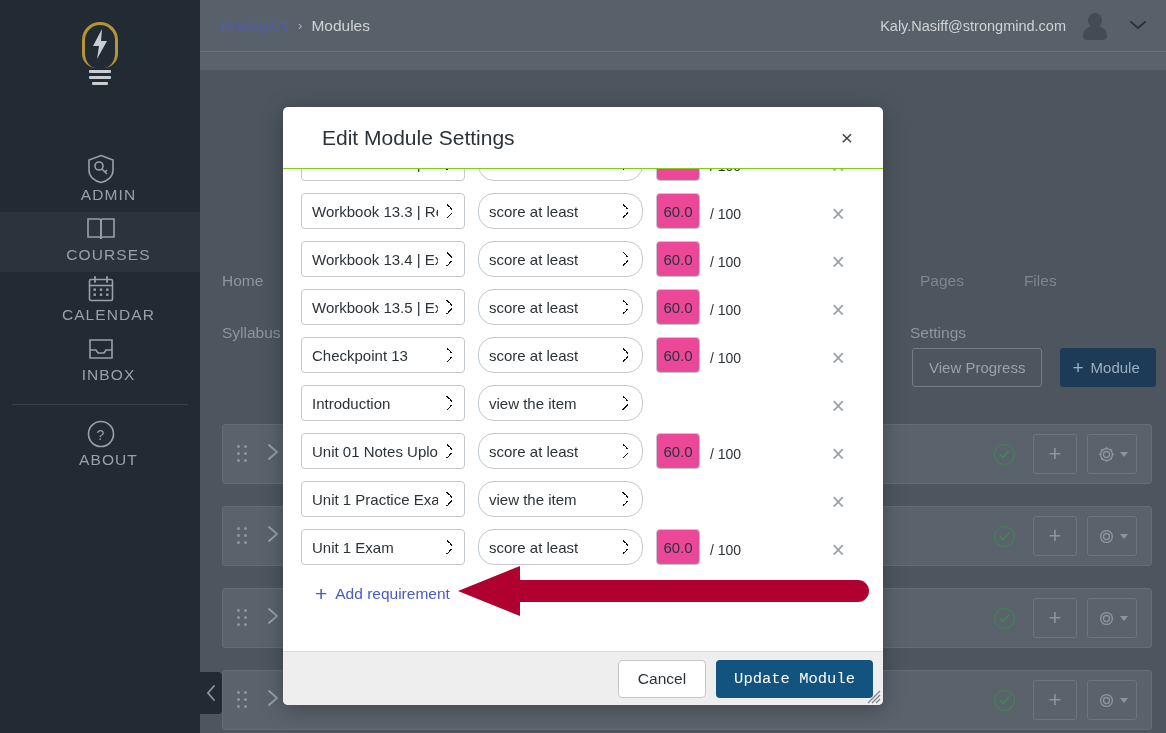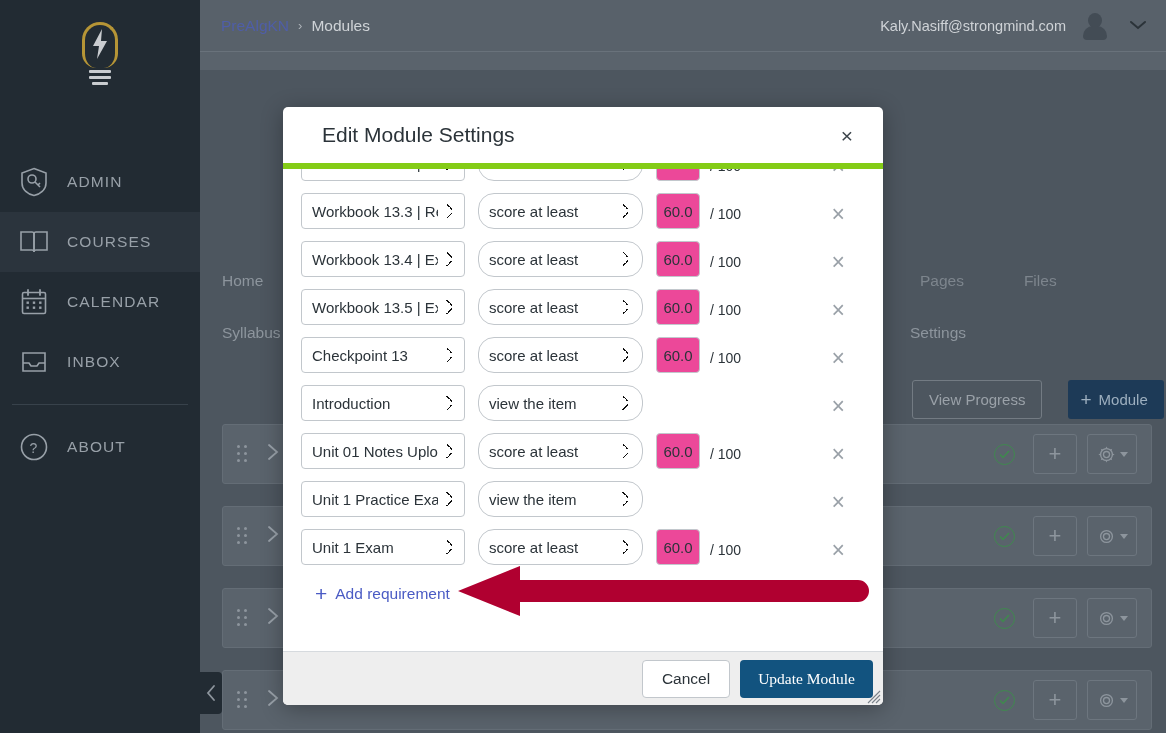--- a/index.html
+++ b/index.html
@@ -37,20 +37,21 @@
   }
   .bulb-base i:nth-child(2) { width: 22px; }
   .bulb-base i:nth-child(3) { width: 16px; margin-left: 3px; }
 
   .nav { margin-top: 40px; }
   .nav-item {
     display: flex; align-items: center;
     height: 60px; padding-left: 17px;
     color: #98a0a8; letter-spacing: 1.1px; font-size: 15.5px;
     cursor: pointer;
+    flex-direction: column;
   }
   .nav-item.active { background: #2b343d; }
   .nav-ico {
     width: 34px; height: 34px; margin-right: 16px;
     display: flex; align-items: center; justify-content: center;
     flex: 0 0 34px;
   }
   .nav-ico svg { display: block; }
   .nav-divider { height: 1px; background: #38424b; margin: 12px 12px; }
 
@@ -90,21 +91,21 @@
   .course-tabs {
     position: absolute; top: 272px; left: 222px; width: 930px;
     display: flex; align-items: center;
   }
   .ctab { font-size: 15.5px; color: #8d959d; margin-right: 60px; cursor: pointer; }
   .ctab.dim { color: #7d858d; }
   .course-tabs2 { position: absolute; top: 324px; left: 222px; display: flex; }
   .course-tabs2 .ctab { margin-right: 60px; }
   .settings-tab { position: absolute; top: 324px; left: 910px; font-size: 15.5px; color: #8d959d; cursor: pointer; }
 
-  .act-row { position: absolute; top: 380px; left: 912px; display: flex; gap: 26px; }
+  .act-row { position: absolute; top: 348px; left: 912px; display: flex; gap: 18px; }
   .btn-outline {
     border: 1px solid #737b83; color: #9aa1a8; background: transparent;
     border-radius: 3px; padding: 10px 16px; font-size: 15px;
     font-family: "Liberation Sans", sans-serif; cursor: pointer;
   }
   .btn-module {
     background: #1d3a57; color: #9dafbf; border: none; border-radius: 3px;
     padding: 10px 16px 10px 12px; font-size: 15px; display: flex;
     align-items: center; gap: 7px; cursor: pointer;
     font-family: "Liberation Sans", sans-serif;
@@ -150,21 +151,21 @@
 
   
   .modal {
     position: absolute; left: 283px; top: 107px;
     width: 600px; height: 598px;
     background: #fff; border-radius: 5px;
     box-shadow: 0 4px 22px rgba(0,0,0,.30);
     overflow: hidden;
   }
   .modal-head {
-    height: 62px; border-bottom: 6px solid #84cc16;
+    height: 62px; border-bottom: 1px solid #84cc16;
     display: flex; align-items: center; padding: 0 22px 0 39px;
   }
   .modal-title { font-size: 21px; color: #2b3339; font-weight: 400; }
   .modal-x {
     margin-left: auto; font-size: 21px; color: #3c444b;
     cursor: pointer; line-height: 1; padding: 4px 8px;
   }
   .modal-body {
     height: 482px; overflow: hidden; position: relative;
     padding: 0 18px;
@@ -213,21 +214,21 @@
     padding-right: 10px; gap: 10px;
   }
   .btn-cancel {
     background: #fff; border: 1px solid #c2c7cc; border-radius: 4px;
     padding: 9px 19px; font-size: 15.5px; color: #2b3339; cursor: pointer;
     font-family: "Liberation Sans", sans-serif;
   }
   .btn-update {
     background: #12537f; border: none; border-radius: 4px;
     padding: 10px 18px; font-size: 15.5px; color: #fff; cursor: pointer;
-    font-family: Liberation Serif, serif;
+    font-family: Liberation Mono, monospace;
   }
   .grip { position: absolute; right: 2px; bottom: 1px; width: 14px; height: 14px; cursor: nwse-resize; }
 
   
   .arrow-svg { position: absolute; left: 458px; top: 566px; pointer-events: none; }
 </style>
 </head>
 <body>
 
 <div id="root">

